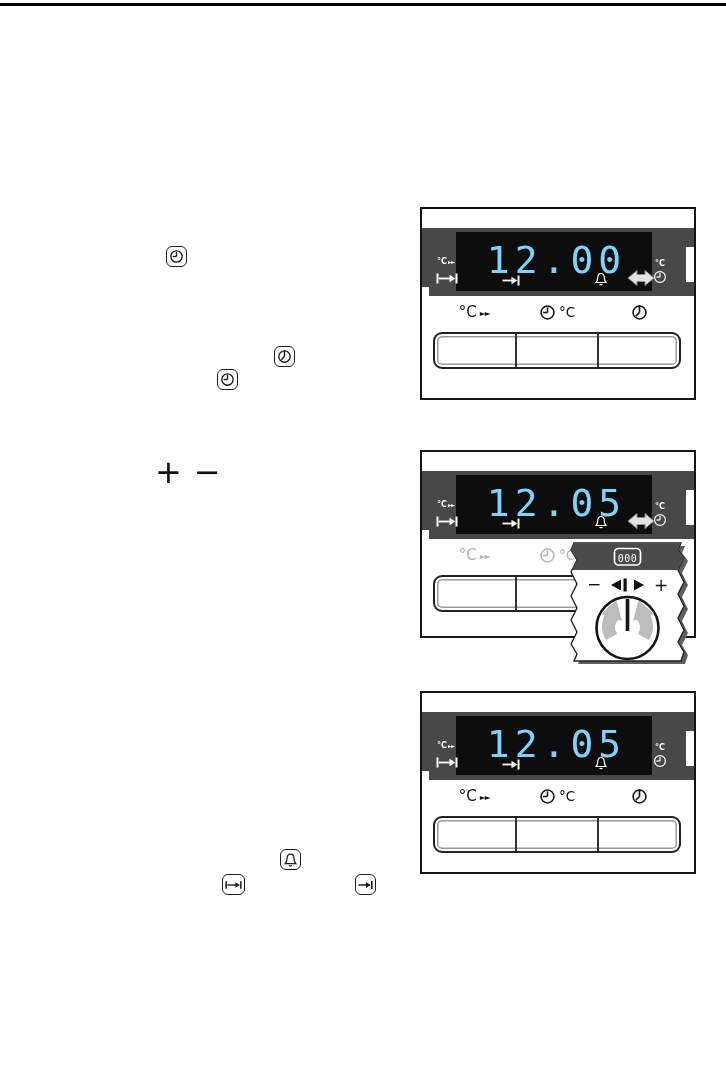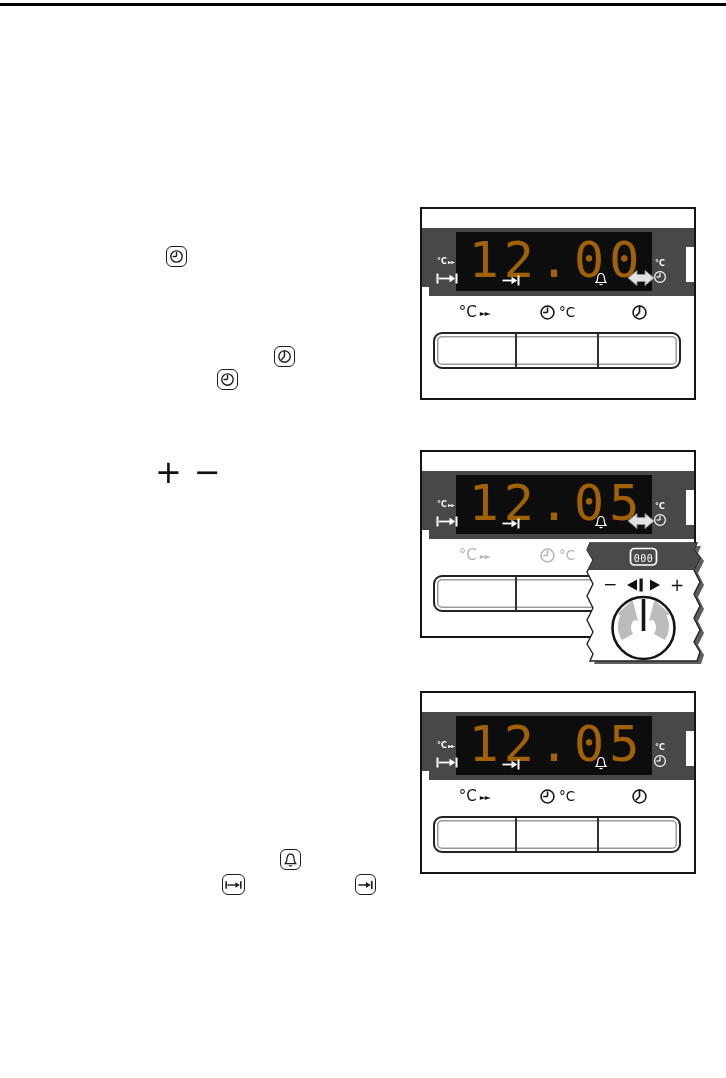--- a/index.html
+++ b/index.html
@@ -14,21 +14,21 @@
 
   .inline-sign{position:absolute;font-size:32px;font-weight:400;color:#111;line-height:30px;}
 
   
   .panel{position:absolute;left:420px;width:276px;border:2px solid #141414;background:#fff;box-sizing:border-box;}
   .band{position:absolute;left:0;top:19px;width:272px;height:68px;background:#484848;}
   .notch-bl{position:absolute;left:0;top:59px;width:7px;height:28px;background:#fff;}
   .notch-tr{position:absolute;right:0;top:19px;width:8px;height:35px;background:#fff;}
   .display{position:absolute;left:34px;top:23px;width:196px;height:59px;background:#0d0d0d;
            display:flex;align-items:center;justify-content:center;}
-  .time{font-family:"DejaVu Sans Mono", monospace;font-size:50px;color:#a16207;letter-spacing:5px;
+  .time{font-family:"DejaVu Sans Mono", monospace;font-size:38px;color:#7dd3fc;letter-spacing:5px;
         padding-left:5px;margin-top:-4px;}
   .band-fast{position:absolute;left:15px;top:48px;color:#fff;display:flex;align-items:center;gap:1px;}
   .band-fast .bf-c{font-size:8px;font-weight:700;}
   .band-fast .bf-a{font-size:5.5px;letter-spacing:-1px;margin-top:1px;}
   .band-dur{position:absolute;left:14px;top:63px;}
   .disp-progress{position:absolute;left:80px;top:65px;}
   .disp-bell{position:absolute;left:172px;top:62px;}
   .disp-arrows{position:absolute;left:205px;top:60px;}
   .band-degc{position:absolute;left:233px;top:50px;color:#fff;font-size:8px;font-weight:700;}
   .band-clock{position:absolute;left:231px;top:61px;}
@@ -39,21 +39,21 @@
   .lbl-degc{font-size:15px;font-weight:500;}
   .lbl-arrows{font-size:8px;letter-spacing:-1px;margin-top:2px;}
   .lbl-degc2{font-size:13.5px;font-weight:500;}
 
   .btn-row{position:absolute;left:11px;top:123px;width:248px;height:37px;border:2.5px solid #232323;
            border-radius:9px;display:flex;box-sizing:border-box;background:#fff;
            box-shadow:inset 0 0 0 2px #fff, inset 0 0 0 3.5px #9a9a9a;}
   .btn{flex:1;}
   .btn + .btn{border-left:2px solid #333;}
 
-  .knob-inset{position:absolute;left:580px;top:540px;width:127px;height:125px;}
+  .knob-inset{position:absolute;left:564px;top:540px;width:127px;height:125px;}
   .mono{font-family:"DejaVu Sans Mono", monospace;}
 </style>
 </head>
 <body>
 
 <div class="page">
   <div class="top-rule"></div>
 
   <div class="key-icon" style="left:166px;top:246px;">
     <svg width="15" height="15" viewBox="0 0 14 14">

